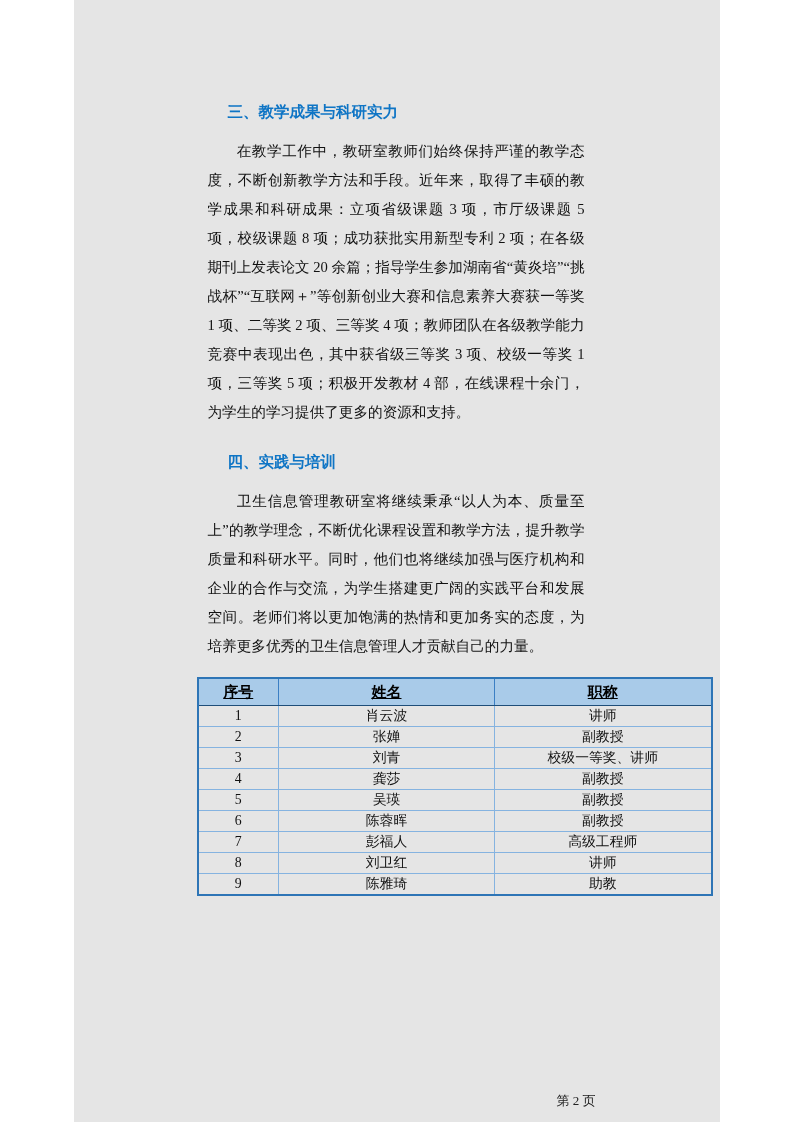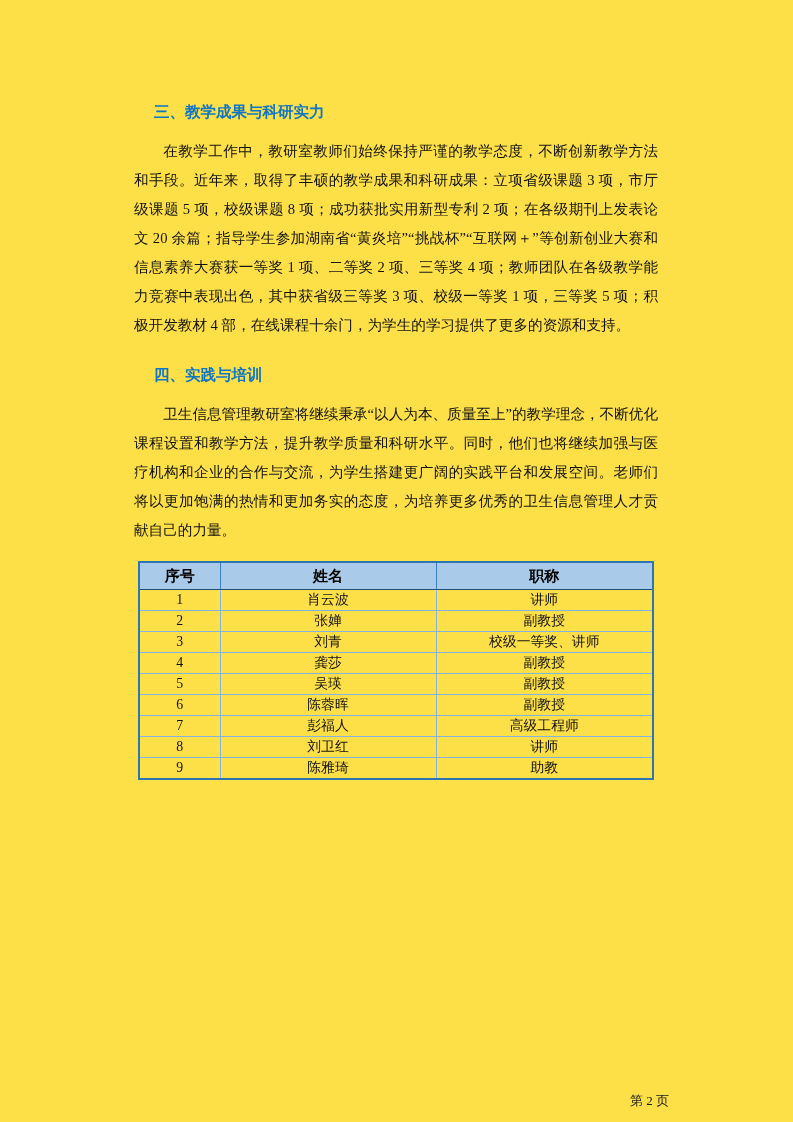--- a/index.html
+++ b/index.html
@@ -1,20 +1,20 @@
 <!DOCTYPE html>
 <html lang="zh"><head>
 <meta charset="utf-8">
 <style>
   html,body{margin:0;padding:0;background:#ffffff;}
   .page{
     position:relative;
-    width:793px;height:1122px;
+    width:646px;height:1122px;
     margin:0 auto;
-    background:#fde047;
+    background:#e5e5e5;
     box-sizing:border-box;
     padding:97px 124px 0 123px;
     font-family:"Liberation Serif", serif;
     color:#1a1a1a;
     overflow:hidden;
   }
   .sec-heading{
     margin:0;
     font-family:"Liberation Sans", sans-serif;
     font-size:15.5px;
@@ -47,20 +47,21 @@
     background:#a9cbe9;
     border:1px solid #3b7fc4;
     border-bottom:1px solid #1f4e79;
     height:24px;
     font-size:15px;
     font-weight:bold;
     text-align:center;
     vertical-align:middle;
     color:#000000;
     padding:1px 2px;
+    text-decoration:underline;
   }
   .staff-table td{
     border:1px solid #85b3e0;
     height:20px;
     text-align:center;
     vertical-align:middle;
     color:#111111;
     padding:0 2px;
     line-height:20px;
   }

